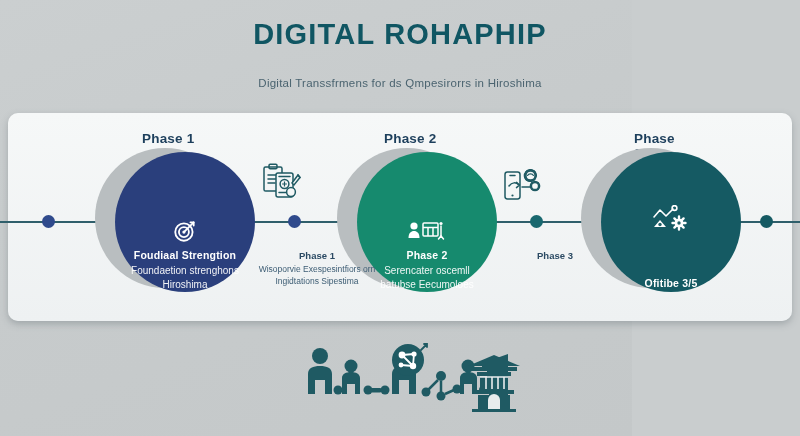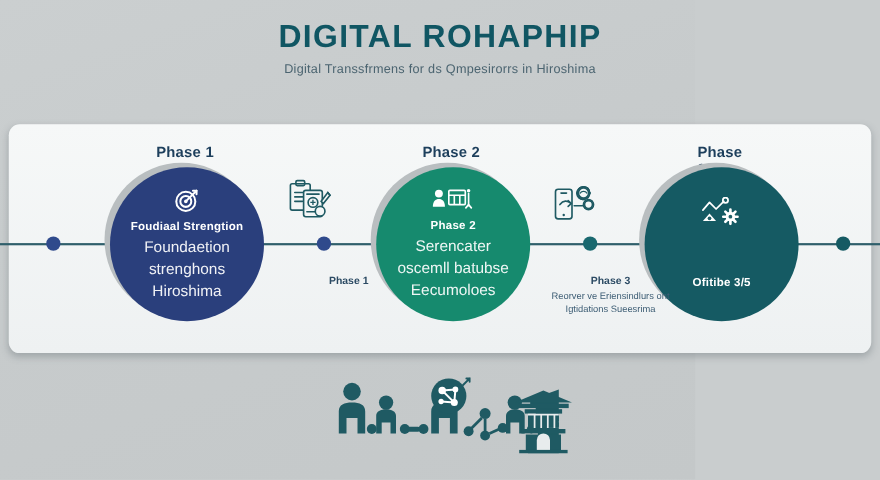--- a/index.html
+++ b/index.html
@@ -30,21 +30,21 @@
   }
   .title {
     font-size: 29px;
     font-weight: bold;
     letter-spacing: 1.2px;
     color: #105663;
     line-height: 1.15;
     margin: 0;
   }
   .subtitle {
-    margin-top: 6px;
+    margin-top: 26px;
     font-size: 11.5px;
     color: #4b6470;
     letter-spacing: 0.25px;
   }
 
   
   .panel {
     position: absolute;
     left: 8px;
     top: 113px;
@@ -86,46 +86,46 @@
     position: absolute;
     left: -5px;
     top: -4px;
     width: 140px;
     height: 140px;
     border-radius: 50%;
     background: #b9bec0;
   }
   .phase .disc {
     position: absolute;
-    left: 0;
+    left: 15px;
     top: 0;
     width: 140px;
     height: 140px;
     border-radius: 50%;
     display: flex;
     flex-direction: column;
     align-items: center;
-    justify-content: center;
+    justify-content: flex-end;
     color: #ffffff;
     text-align: center;
     padding: 0 14px;
     box-sizing: border-box;
   }
   .phase-icon {
     margin-bottom: 5px;
     line-height: 0;
   }
   .disc-title {
     font-size: 10.5px;
     font-weight: bold;
     letter-spacing: 0.2px;
     margin-bottom: 3px;
   }
   .disc-desc {
-    font-size: 14px;
+    font-size: 10px;
     line-height: 1.42;
     opacity: 0.93;
   }
 
   #phase-1 { left: 100px; top: 152px; }
   #phase-2 { left: 342px; top: 152px; }
   #phase-3 { left: 586px; top: 152px; }
 
   #phase-1 .disc { background: #2a3f7c; }
   #phase-2 .disc { background: #168a6e; }
@@ -289,24 +289,24 @@
       <path d="M25.6 13.5 C26.6 11.4 30.4 11.4 31.4 13.5" stroke-width="1.2" stroke-linecap="round"></path>
       <circle cx="33" cy="24" r="4.6" fill="#f4f7f7"></circle>
       <path d="M33 19 L33 29 M28 24 L38 24 M29.5 20.5 L36.5 27.5 M36.5 20.5 L29.5 27.5" stroke-width="1.8"></path>
       <circle cx="33" cy="24" r="3.6" fill="#f4f7f7"></circle>
       <path d="M20 25 H29" stroke-linecap="round"></path>
     </svg>
   </div>
 
   <div class="caption" id="caption-1">
     <div class="cap-title">Phase 1</div>
+    <div class="cap-body">Wisoporvie Exespesintfiors orn Ingidtations Sipestima</div>
   </div>
   <div class="caption" id="caption-2">
     <div class="cap-title">Phase 3</div>
-    <div class="cap-body">Reorver ve Eriensindlurs ont Igtidations Sueesrima</div>
   </div>
 
   <div class="footer-art">
     <svg width="212" height="72" viewBox="0 0 212 72" fill="#1f5a63">
 
       <circle cx="24" cy="14" r="8"></circle>
       <path d="M12 52 L12 32 C12 26 17 24 24 24 C31 24 36 26 36 32 L36 52 L29 52 L29 38 L19 38 L19 52 Z"></path>
 
       <circle cx="42" cy="48" r="4.5"></circle>
 

